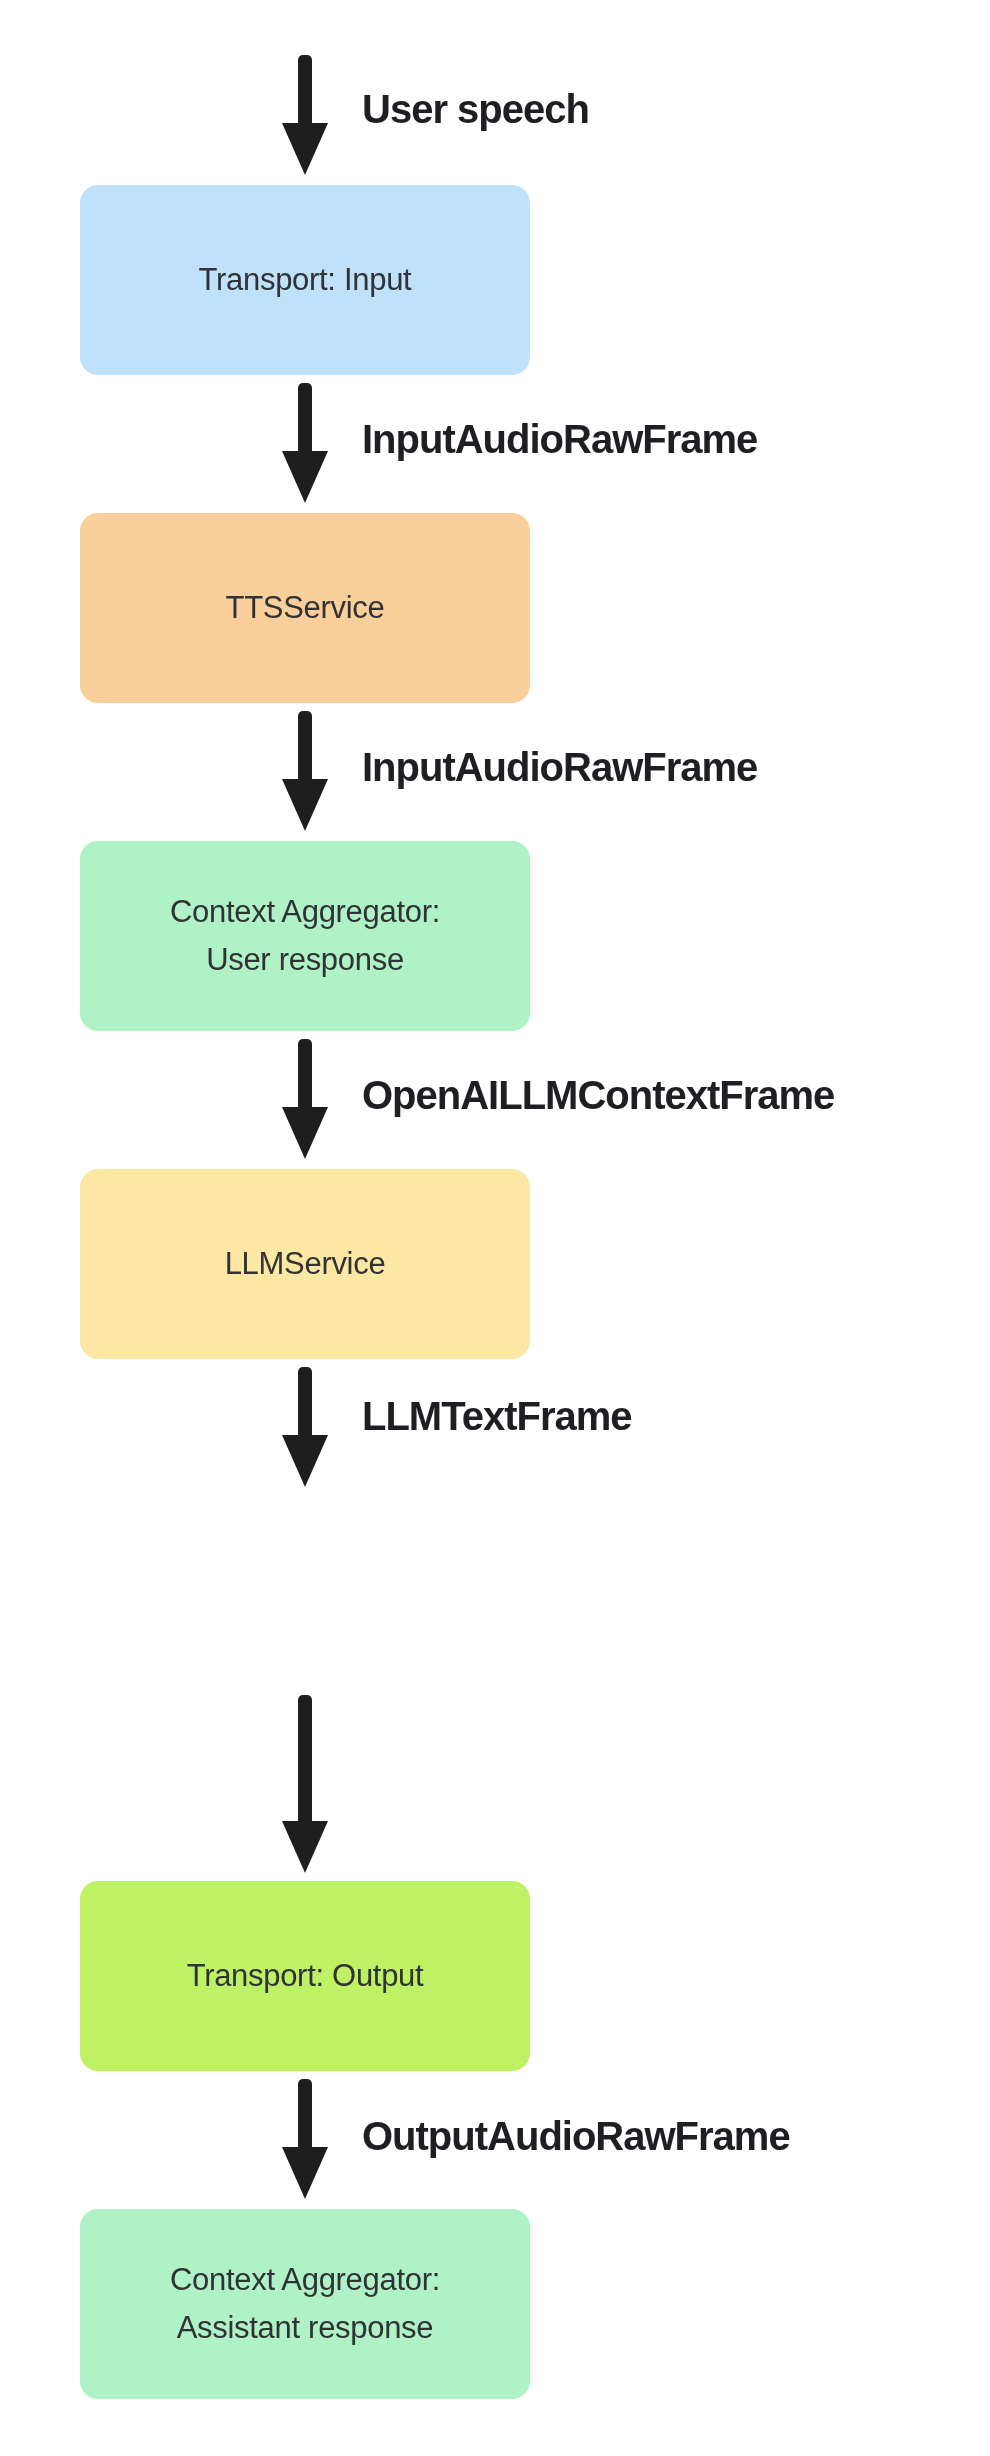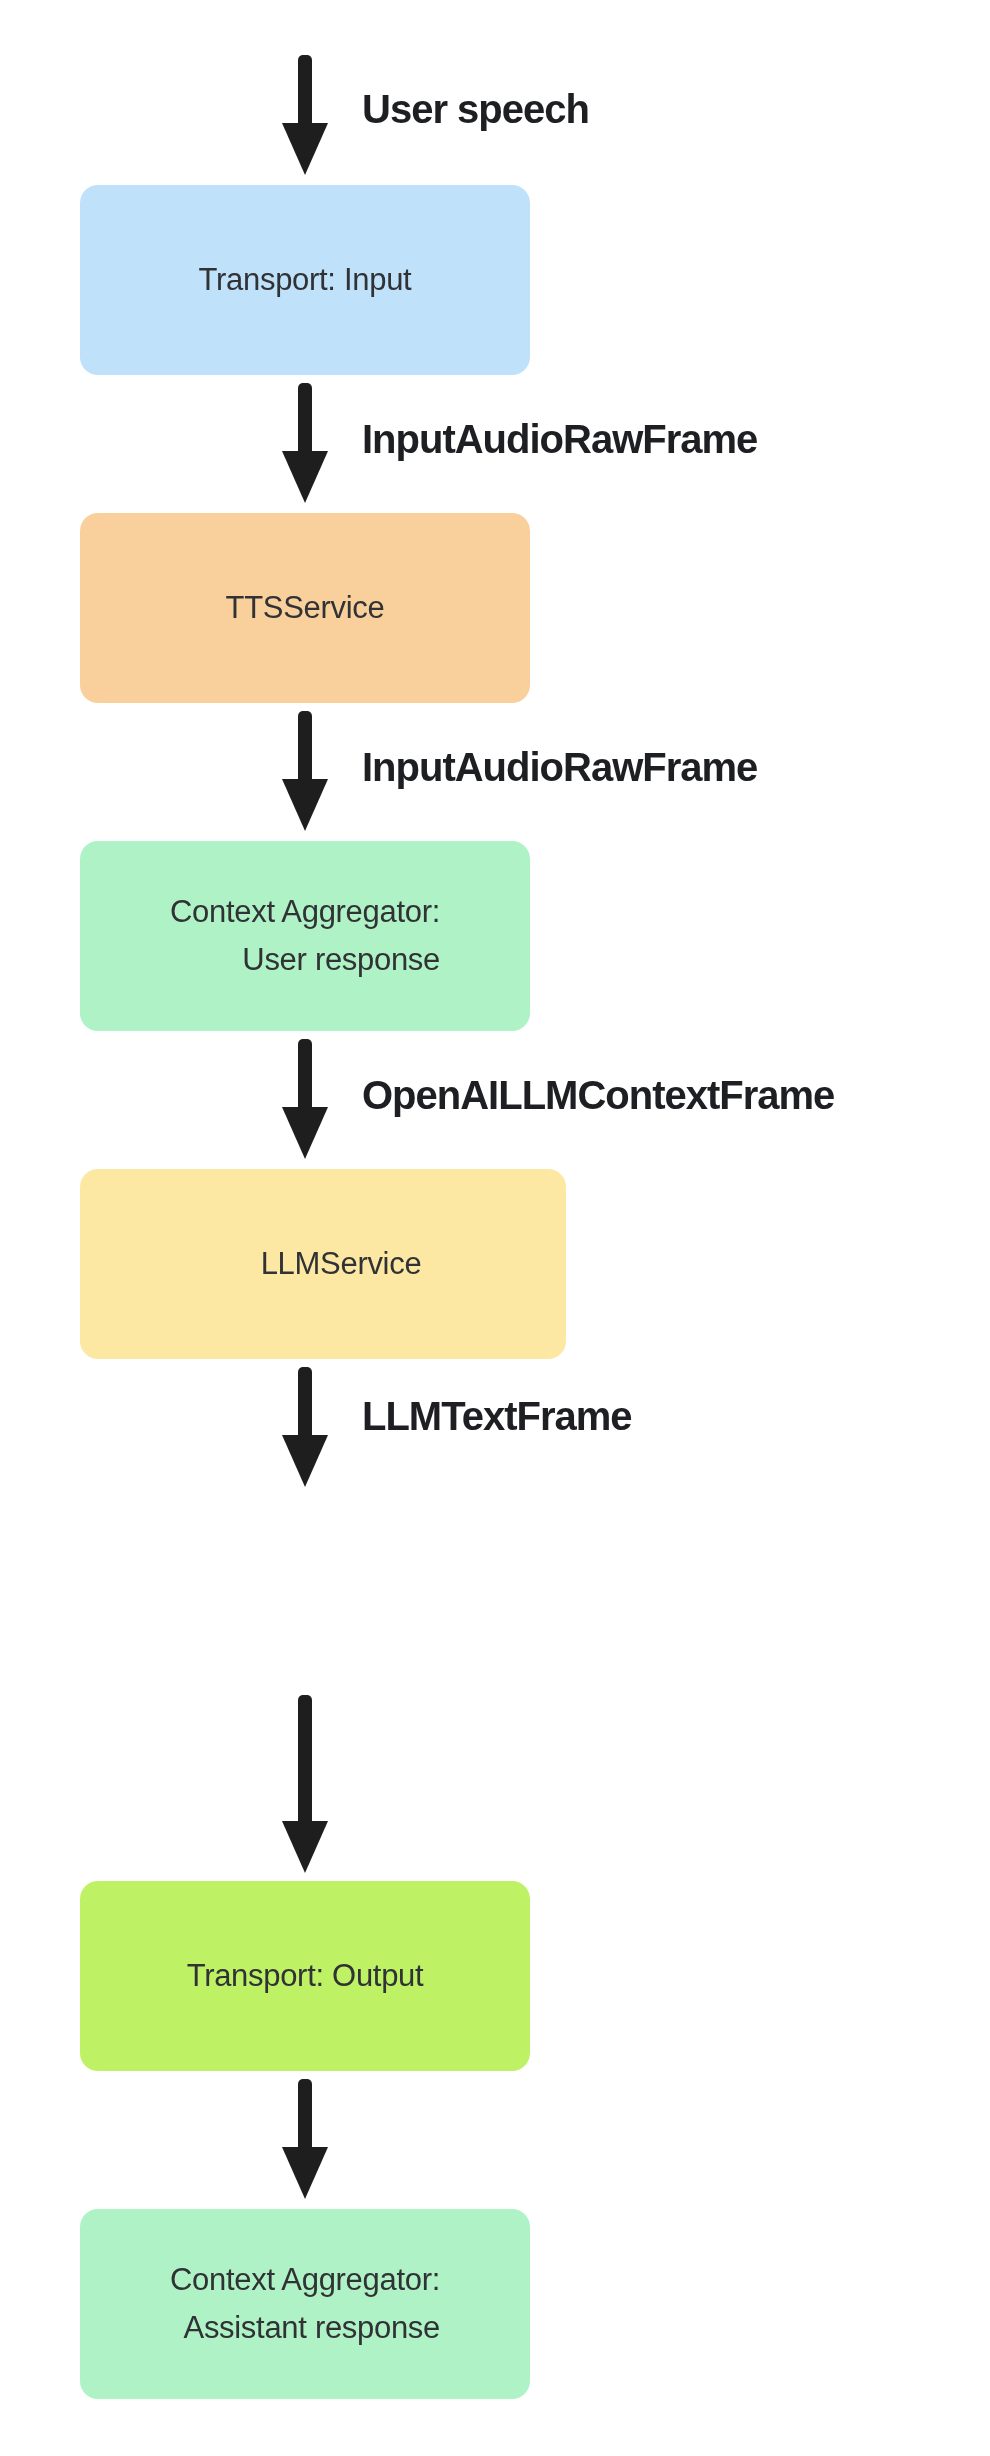--- a/index.html
+++ b/index.html
@@ -18,21 +18,20 @@
     display:flex;align-items:center;justify-content:center;
     text-align:center;
   }
   .node-label{
     font-size:31px;
     font-weight:500;
     color:#303235;
     letter-spacing:-0.3px;
     line-height:1.55;
     white-space:pre-line;
-    text-align:right;
   }
   
   .arrow{position:absolute;left:282px;width:46px;}
   .arrow .shaft{
     position:absolute;left:16px;width:14px;top:0;bottom:44px;
     background:#1e1e1e;border-radius:5px;
   }
   .arrow .head{
     position:absolute;left:0;bottom:0;width:0;height:0;
     border-left:23px solid transparent;
@@ -108,21 +107,21 @@
     <span class="node-label">Context Aggregator:
 User response</span>
   </div>
 
   <div class="arrow a4">
     <div class="shaft"></div>
     <div class="head"></div>
   </div>
   <div class="edge-label l4">OpenAILLMContextFrame</div>
 
-  <div class="node b4" style="background: rgb(252, 232, 162); padding-left: 36px;">
+  <div class="node b4" style="background: rgb(252, 232, 162);">
     <span class="node-label">LLMService</span>
   </div>
 
   <div class="arrow a5">
     <div class="shaft"></div>
     <div class="head"></div>
   </div>
   <div class="edge-label l5">LLMTextFrame</div>
 
 
@@ -132,19 +131,20 @@
   </div>
 
   <div class="node b6" style="background: #bef264;">
     <span class="node-label">Transport: Output</span>
   </div>
 
   <div class="arrow a7">
     <div class="shaft"></div>
     <div class="head"></div>
   </div>
+  <div class="edge-label l7">OutputAudioRawFrame</div>
 
   <div class="node b7" style="background: rgb(174, 242, 197);">
     <span class="node-label">Context Aggregator:
 Assistant response</span>
   </div>
 
 </div>
 
 </body></html>

